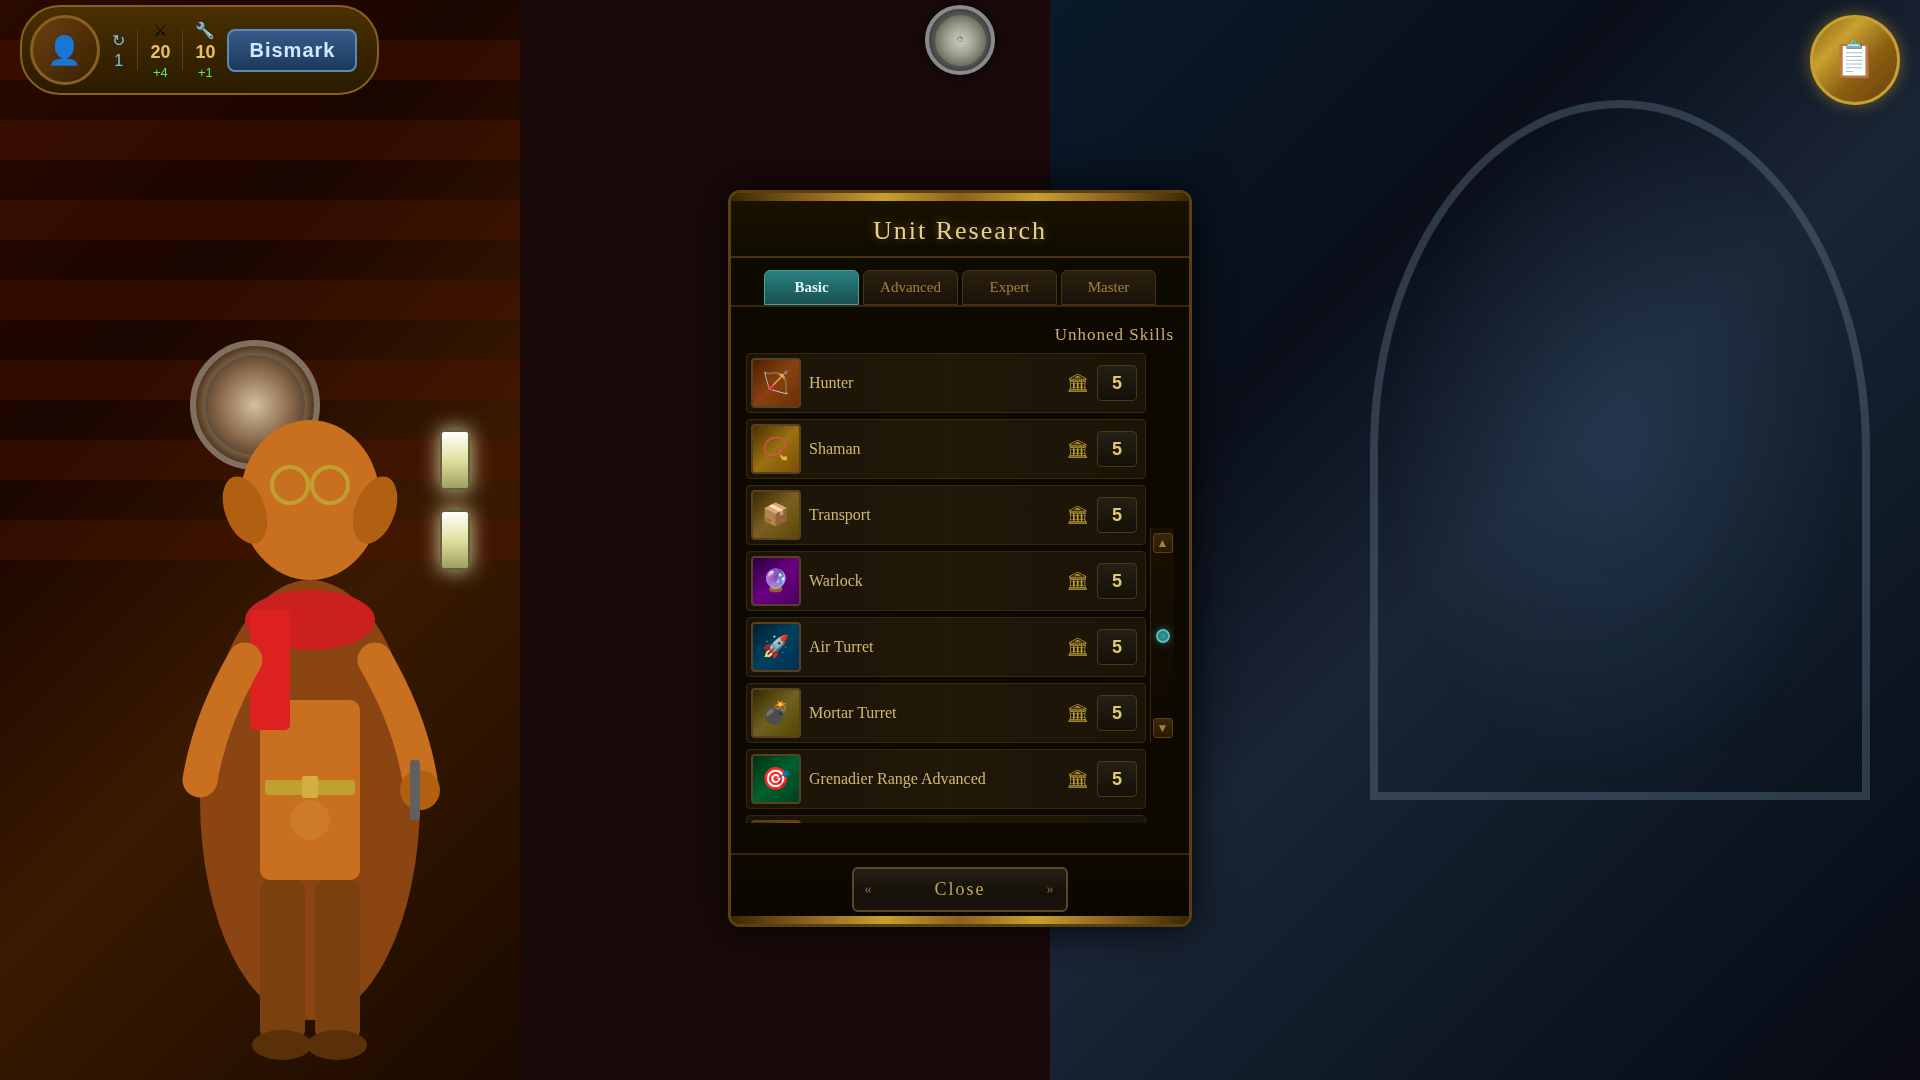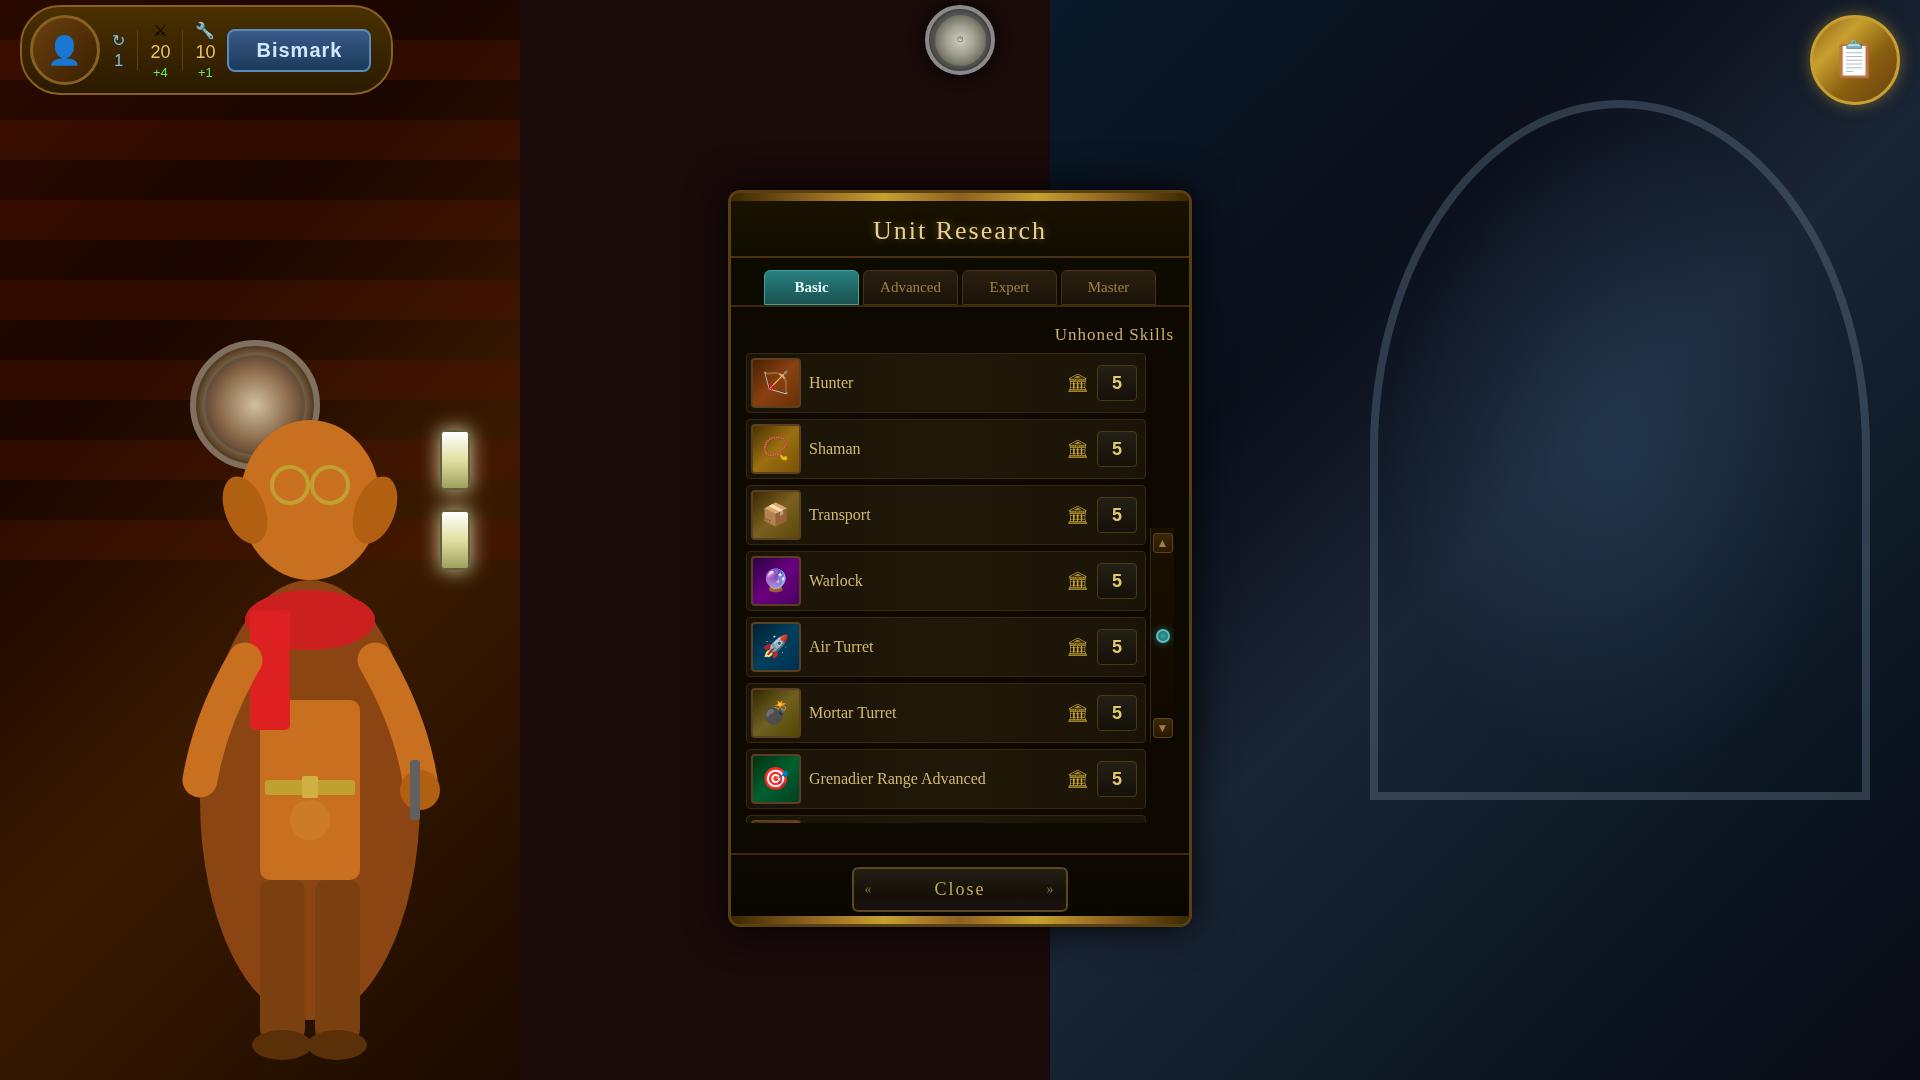--- a/index.html
+++ b/index.html
@@ -94,21 +94,21 @@
     .stat-group {
       display: flex;
       flex-direction: column;
       align-items: center;
       gap: 2px;
     }
 
     .stat-value {
       color: #e8c060;
       font-size: 18px;
-      font-weight: normal;
+      font-weight: bold;
       font-family: Arial, sans-serif;
     }
 
     .stat-delta {
       color: #60e860;
       font-size: 13px;
       font-family: Arial, sans-serif;
     }
 
     .stat-icon {
@@ -117,21 +117,21 @@
 
     .refresh-icon {
       color: #80c0e0;
       font-size: 16px;
     }
 
     .player-name-box {
       background: linear-gradient(180deg, #3a5a8a 0%, #1a3a5a 100%);
       border: 2px solid #5a8aba;
       border-radius: 8px;
-      padding: 8px 27px;
+      padding: 8px 20px;
       color: #d0e8ff;
       font-size: 20px;
       font-family: Arial, sans-serif;
       font-weight: bold;
       letter-spacing: 1px;
     }
 
     
     .top-right-btn {
       position: absolute;

